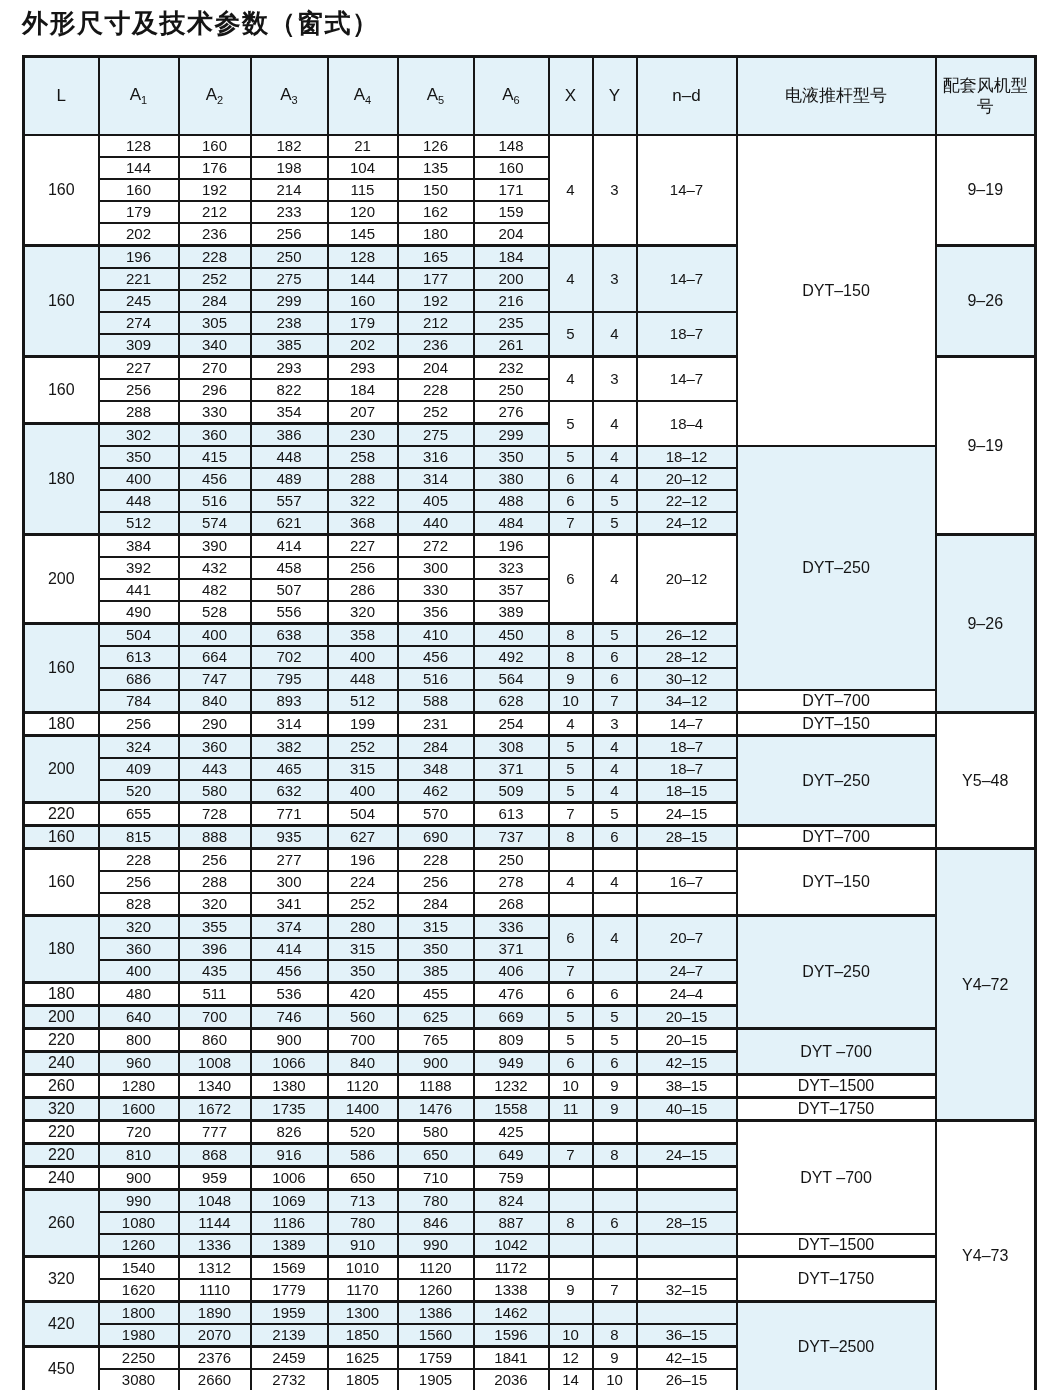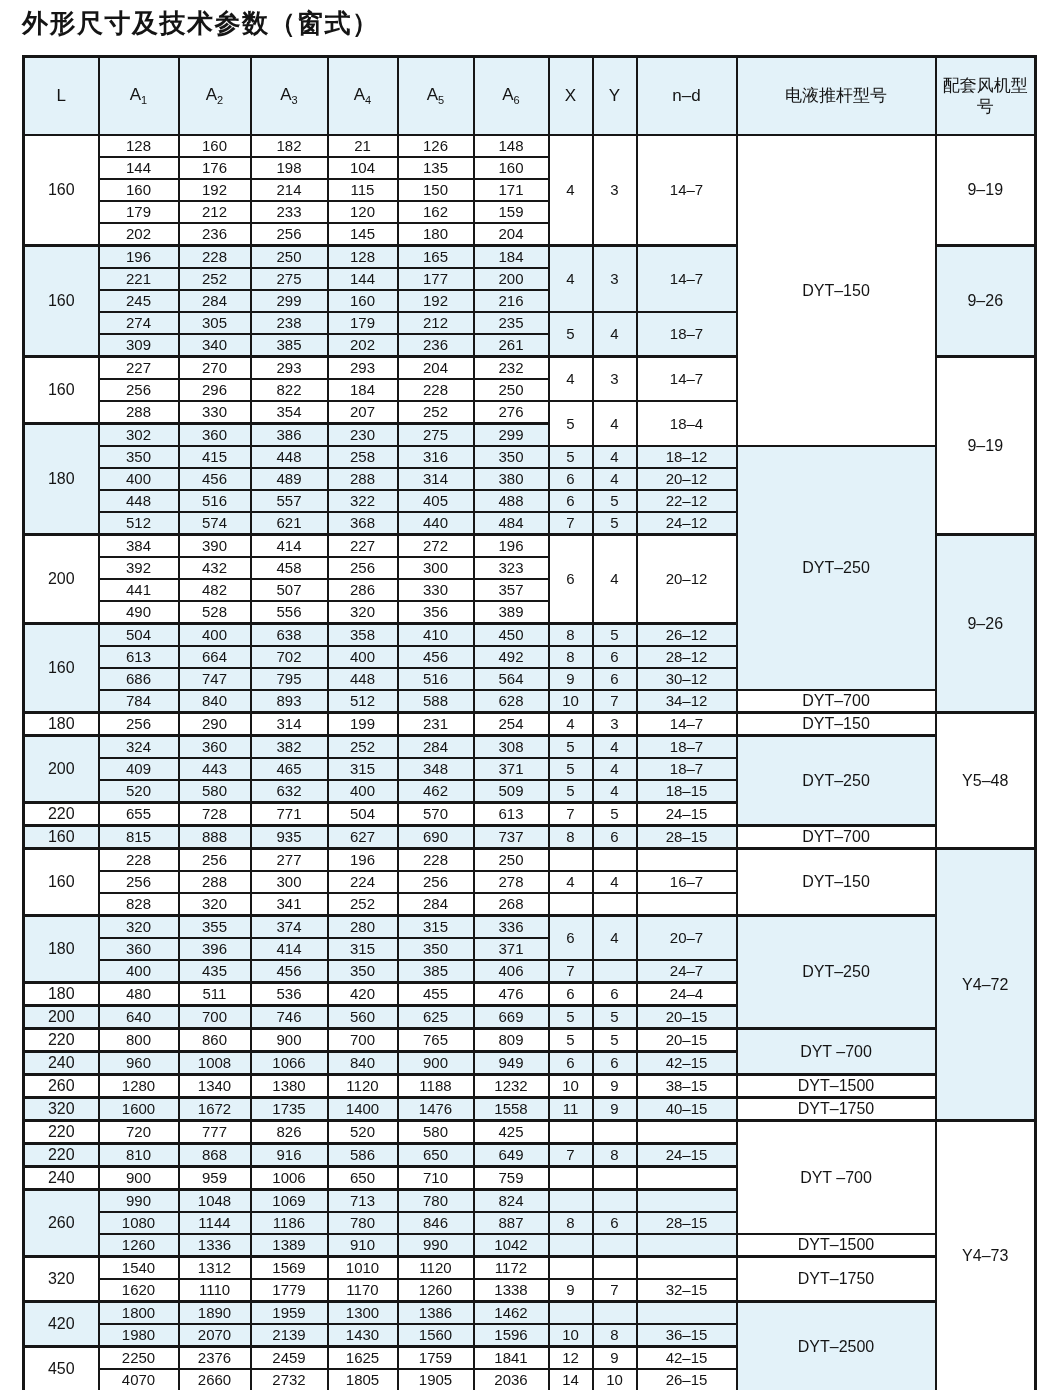--- a/index.html
+++ b/index.html
@@ -659,41 +659,41 @@
         <td class="b gt">1462</td>
         <td class="b gt"></td>
         <td class="b gt"></td>
         <td class="b gt"></td>
         <td class="b big gt" rowspan="4">DYT–2500</td>
       </tr>
       <tr>
         <td class="b">1980</td>
         <td class="b">2070</td>
         <td class="b">2139</td>
-        <td class="b">1430</td>
+        <td class="b">1850</td>
         <td class="b">1560</td>
         <td class="b">1596</td>
         <td class="b">10</td>
         <td class="b">8</td>
         <td class="b">36–15</td>
       </tr>
       <tr>
         <td class="w big gt" rowspan="2">450</td>
         <td class="w gt">2250</td>
         <td class="w gt">2376</td>
         <td class="w gt">2459</td>
         <td class="w gt">1625</td>
         <td class="w gt">1759</td>
         <td class="w gt">1841</td>
         <td class="w gt">12</td>
         <td class="w gt">9</td>
         <td class="w gt">42–15</td>
       </tr>
       <tr>
-        <td class="w">4070</td>
+        <td class="w">3080</td>
         <td class="w">2660</td>
         <td class="w">2732</td>
         <td class="w">1805</td>
         <td class="w">1905</td>
         <td class="w">2036</td>
         <td class="w">14</td>
         <td class="w">10</td>
         <td class="w">26–15</td>
       </tr>
     </tbody>

